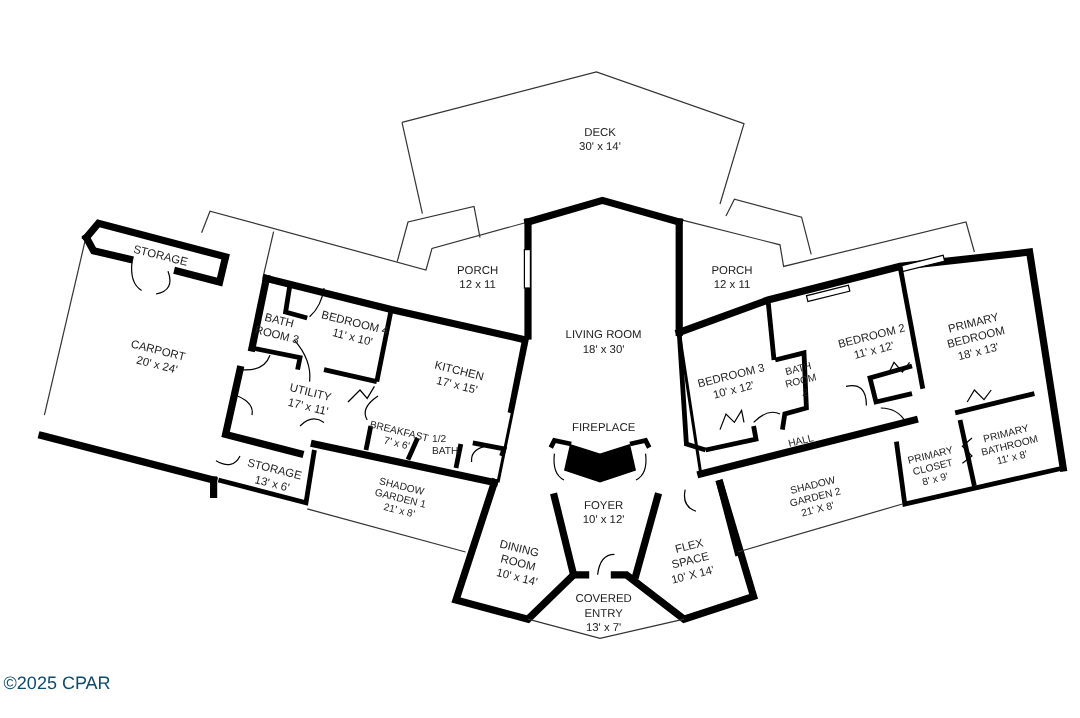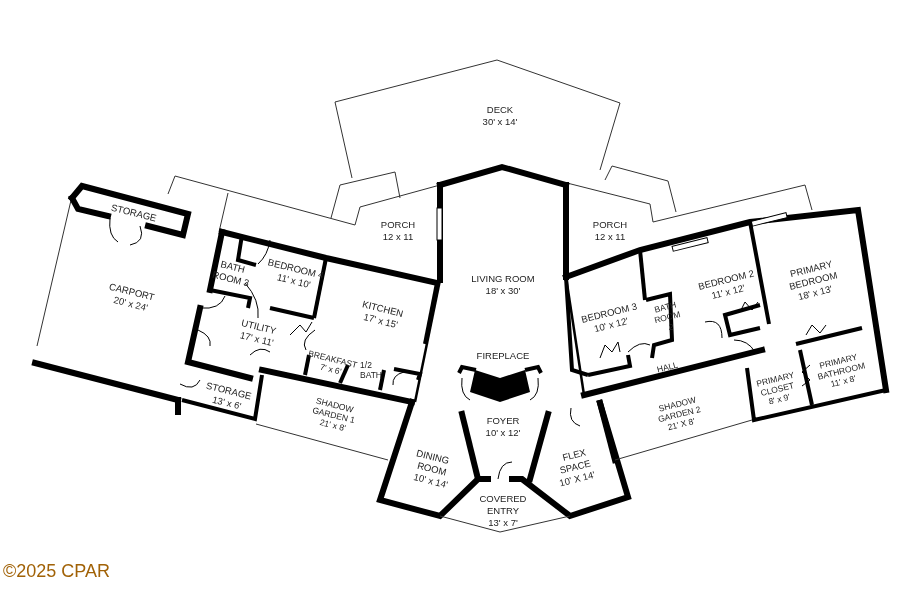--- a/index.html
+++ b/index.html
@@ -8,21 +8,21 @@
     .thin { fill: none; stroke: #333; stroke-width: 1; }
     .wall { fill: none; stroke: #000; stroke-width: 6; stroke-linejoin: miter; stroke-linecap: square; }
     .wall-m { fill: none; stroke: #000; stroke-width: 4; stroke-linejoin: miter; }
     .wall-s { fill: none; stroke: #000; stroke-width: 2.5; }
     .door { fill: none; stroke: #000; stroke-width: 1; }
     .win { fill: #fff; stroke: #000; stroke-width: 1; }
     .lbl { font-family: "Liberation Sans", sans-serif; font-size: 9.5px; fill: #222; text-anchor: middle; }
     .lbl-s { font-family: "Liberation Sans", sans-serif; font-size: 8.5px; fill: #222; text-anchor: middle; }
     .copyright {
       position: absolute; left: 3px; top: 561px;
-      font-family: "Liberation Sans", sans-serif; font-size: 18px; color: #a16207;
+      font-family: "Liberation Sans", sans-serif; font-size: 15px; color: #0c4a6e;
       letter-spacing: 0px;
     }
   </style>
 </head>
 <body>
 
 <svg id="plan" viewBox="0 0 900 598" xmlns="http://www.w3.org/2000/svg">
 
   <g>
     <polyline class="thin" points="335,102 497,60 620,103 600,170"></polyline>

